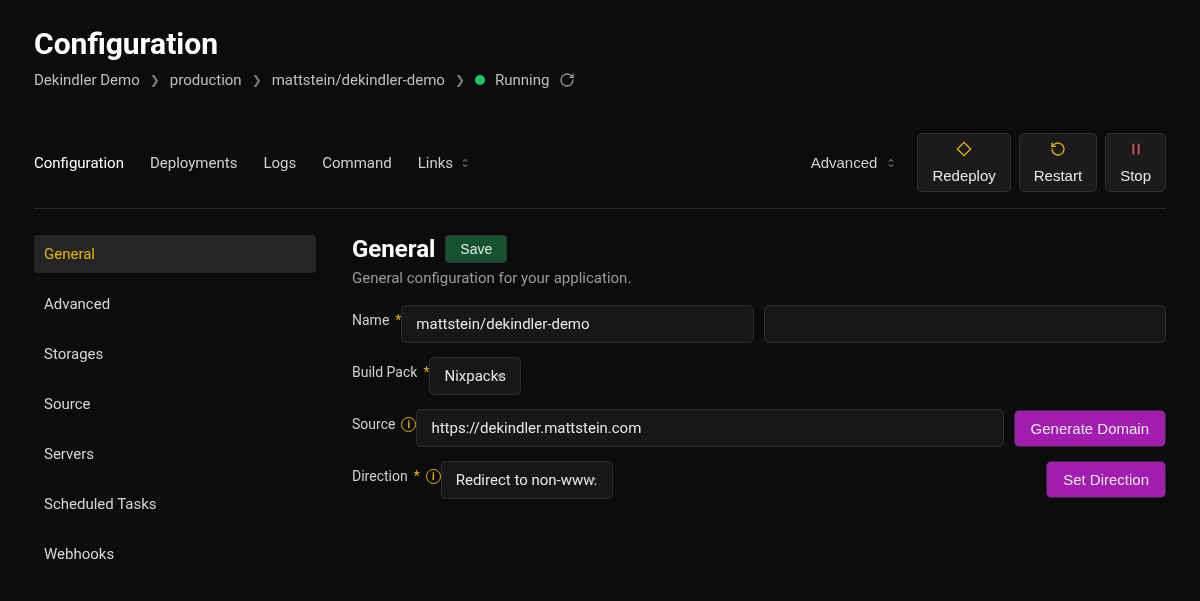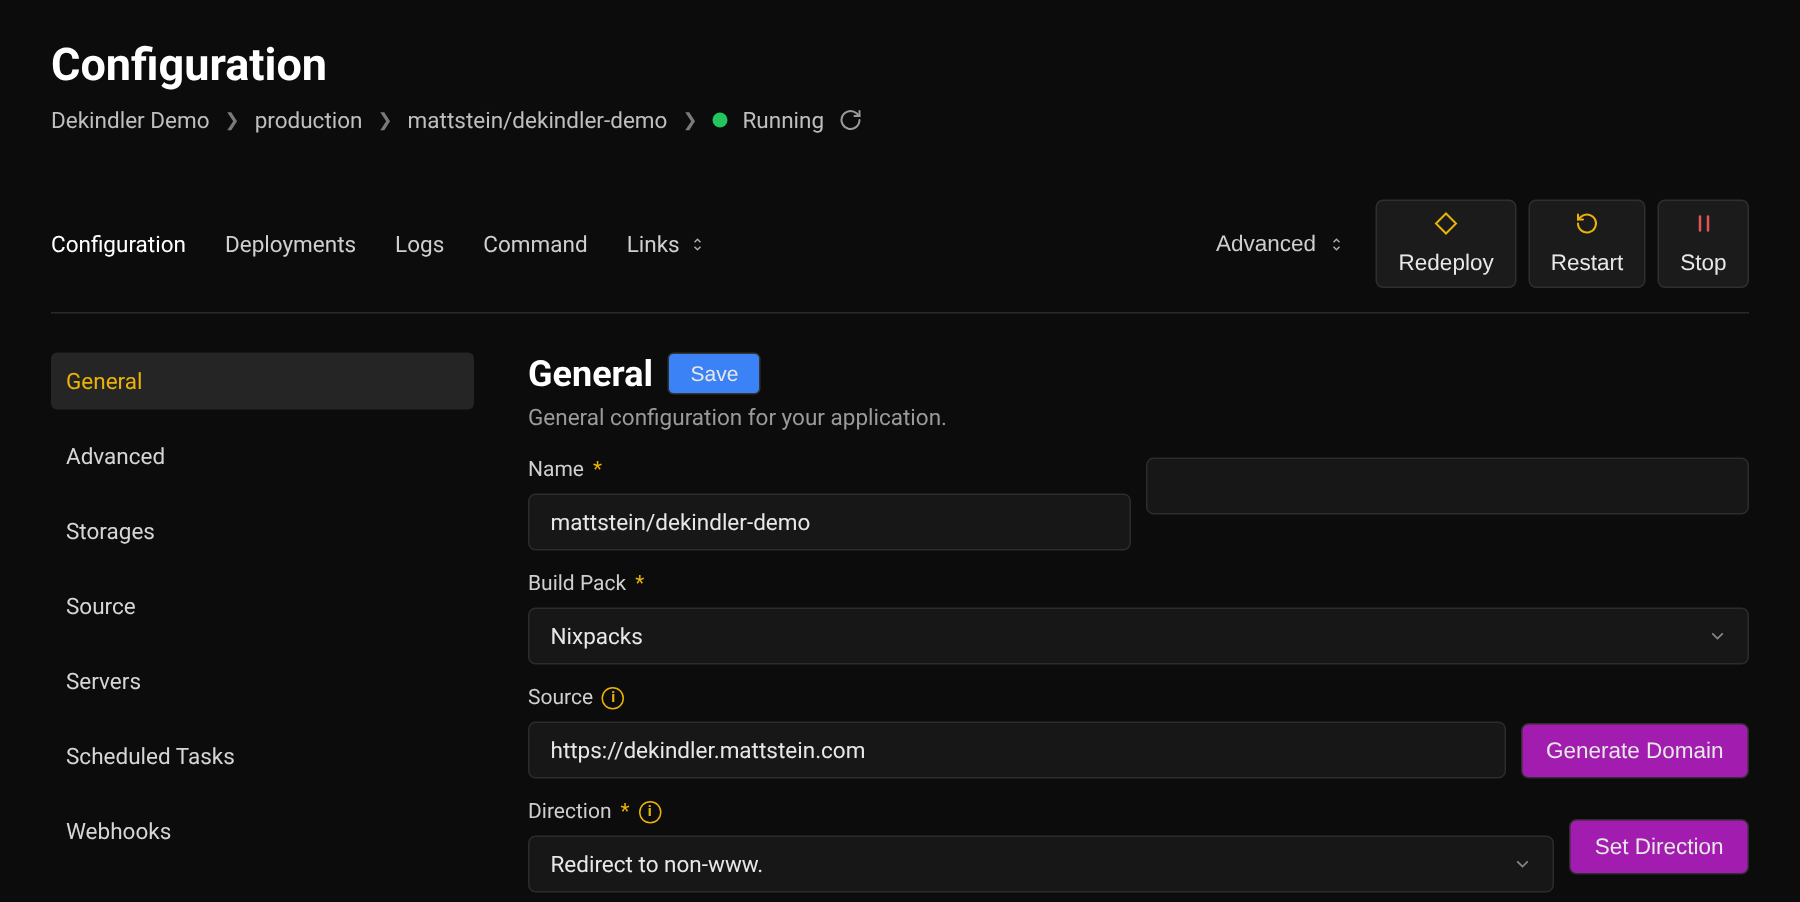--- a/index.html
+++ b/index.html
@@ -64,26 +64,26 @@
   .sidebar { width: 282px; flex-shrink: 0; display: flex; flex-direction: column; gap: 0; }
   .side-item {
     padding: 10px 10px; border-radius: 4px; cursor: pointer;
     color: #d6d6d6; font-size: 15px; margin-bottom: 12px;
   }
   .side-item.active { background: #252525; color: #eab308; }
   .main { flex: 1; }
   .section-header { display: flex; align-items: center; gap: 10px; margin-bottom: 6px; }
   .section-title { font-size: 24px; font-weight: 700; color: #fff; }
   .save-btn {
-    background: #3b82f6; border: 1px solid #333; color: #e8e8e8;
+    background: #14532d; border: 1px solid #333; color: #e8e8e8;
     padding: 5px 14px; border-radius: 4px; cursor: pointer; font-size: 14px;
   }
   .section-sub { color: #9a9a9a; font-size: 15px; margin-bottom: 18px; }
   .row { display: flex; gap: 10px; margin-bottom: 14px; }
-  .field { flex: 1; display: flex; flex-direction: column; }
+  .field { flex: 1; display: flex; }
   .label { color: #cfcfcf; font-size: 14px; margin-bottom: 8px; display: flex; align-items: center; gap: 6px;}
   .req { color: #eab308; }
   .input, .select {
     background: #171717; border: 1px solid #2c2c2c; color: #e8e8e8;
     padding: 9px 14px; border-radius: 5px; font-size: 15px; width: 100%;
     font-family: inherit;
   }
   .select-wrap { position: relative; }
   .select-wrap .chev-down {
     position: absolute; right: 14px; top: 50%; transform: translateY(-50%);
@@ -245,20 +245,20 @@
           </div>
           <div class="select-wrap">
             <div class="select">Redirect to non-www.</div>
             <span class="chev-down">
               <svg viewBox="0 0 24 24" width="14" height="14" fill="none" stroke="#888" stroke-width="2">
                   <polyline points="6 9 12 15 18 9"></polyline>
                 </svg>
             </span>
           </div>
         </div>
-        <div style="display:flex; align-items:center;">
+        <div style="display:flex; align-items:flex-start;">
           <button class="side-btn">Set Direction</button>
         </div>
       </div>
 
     </div>
   </div>
 </div>
 
 </body></html>

